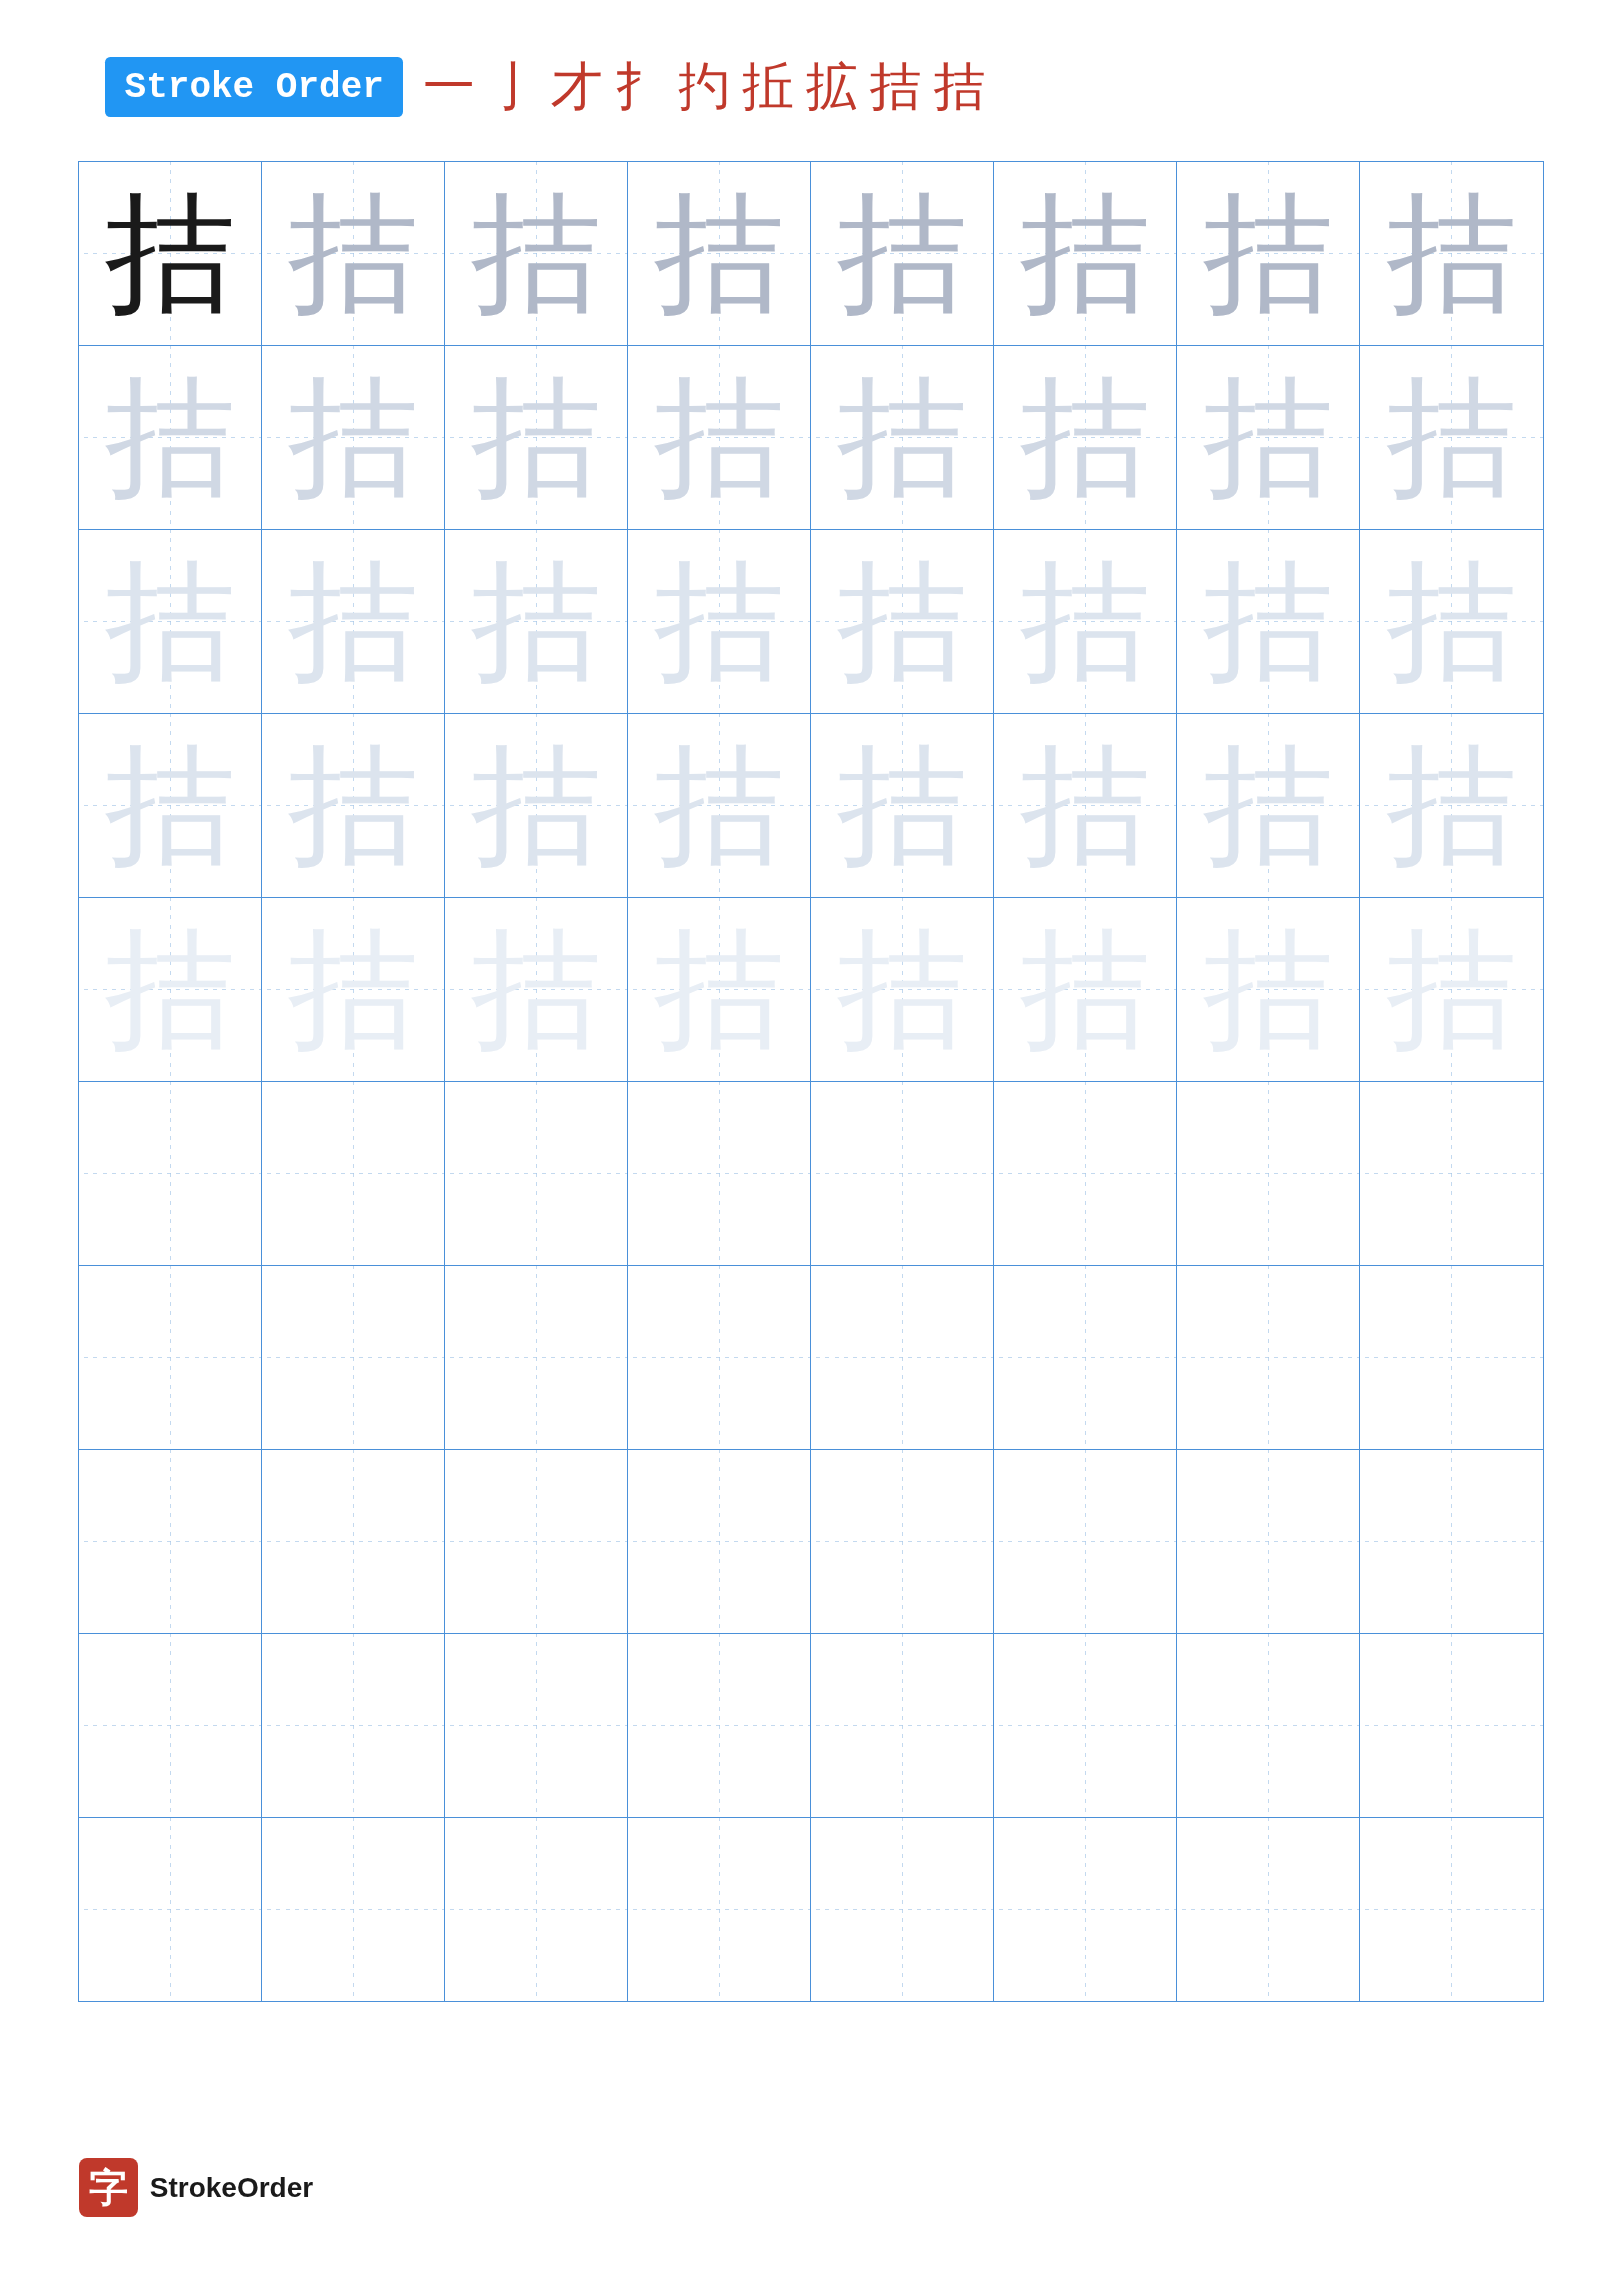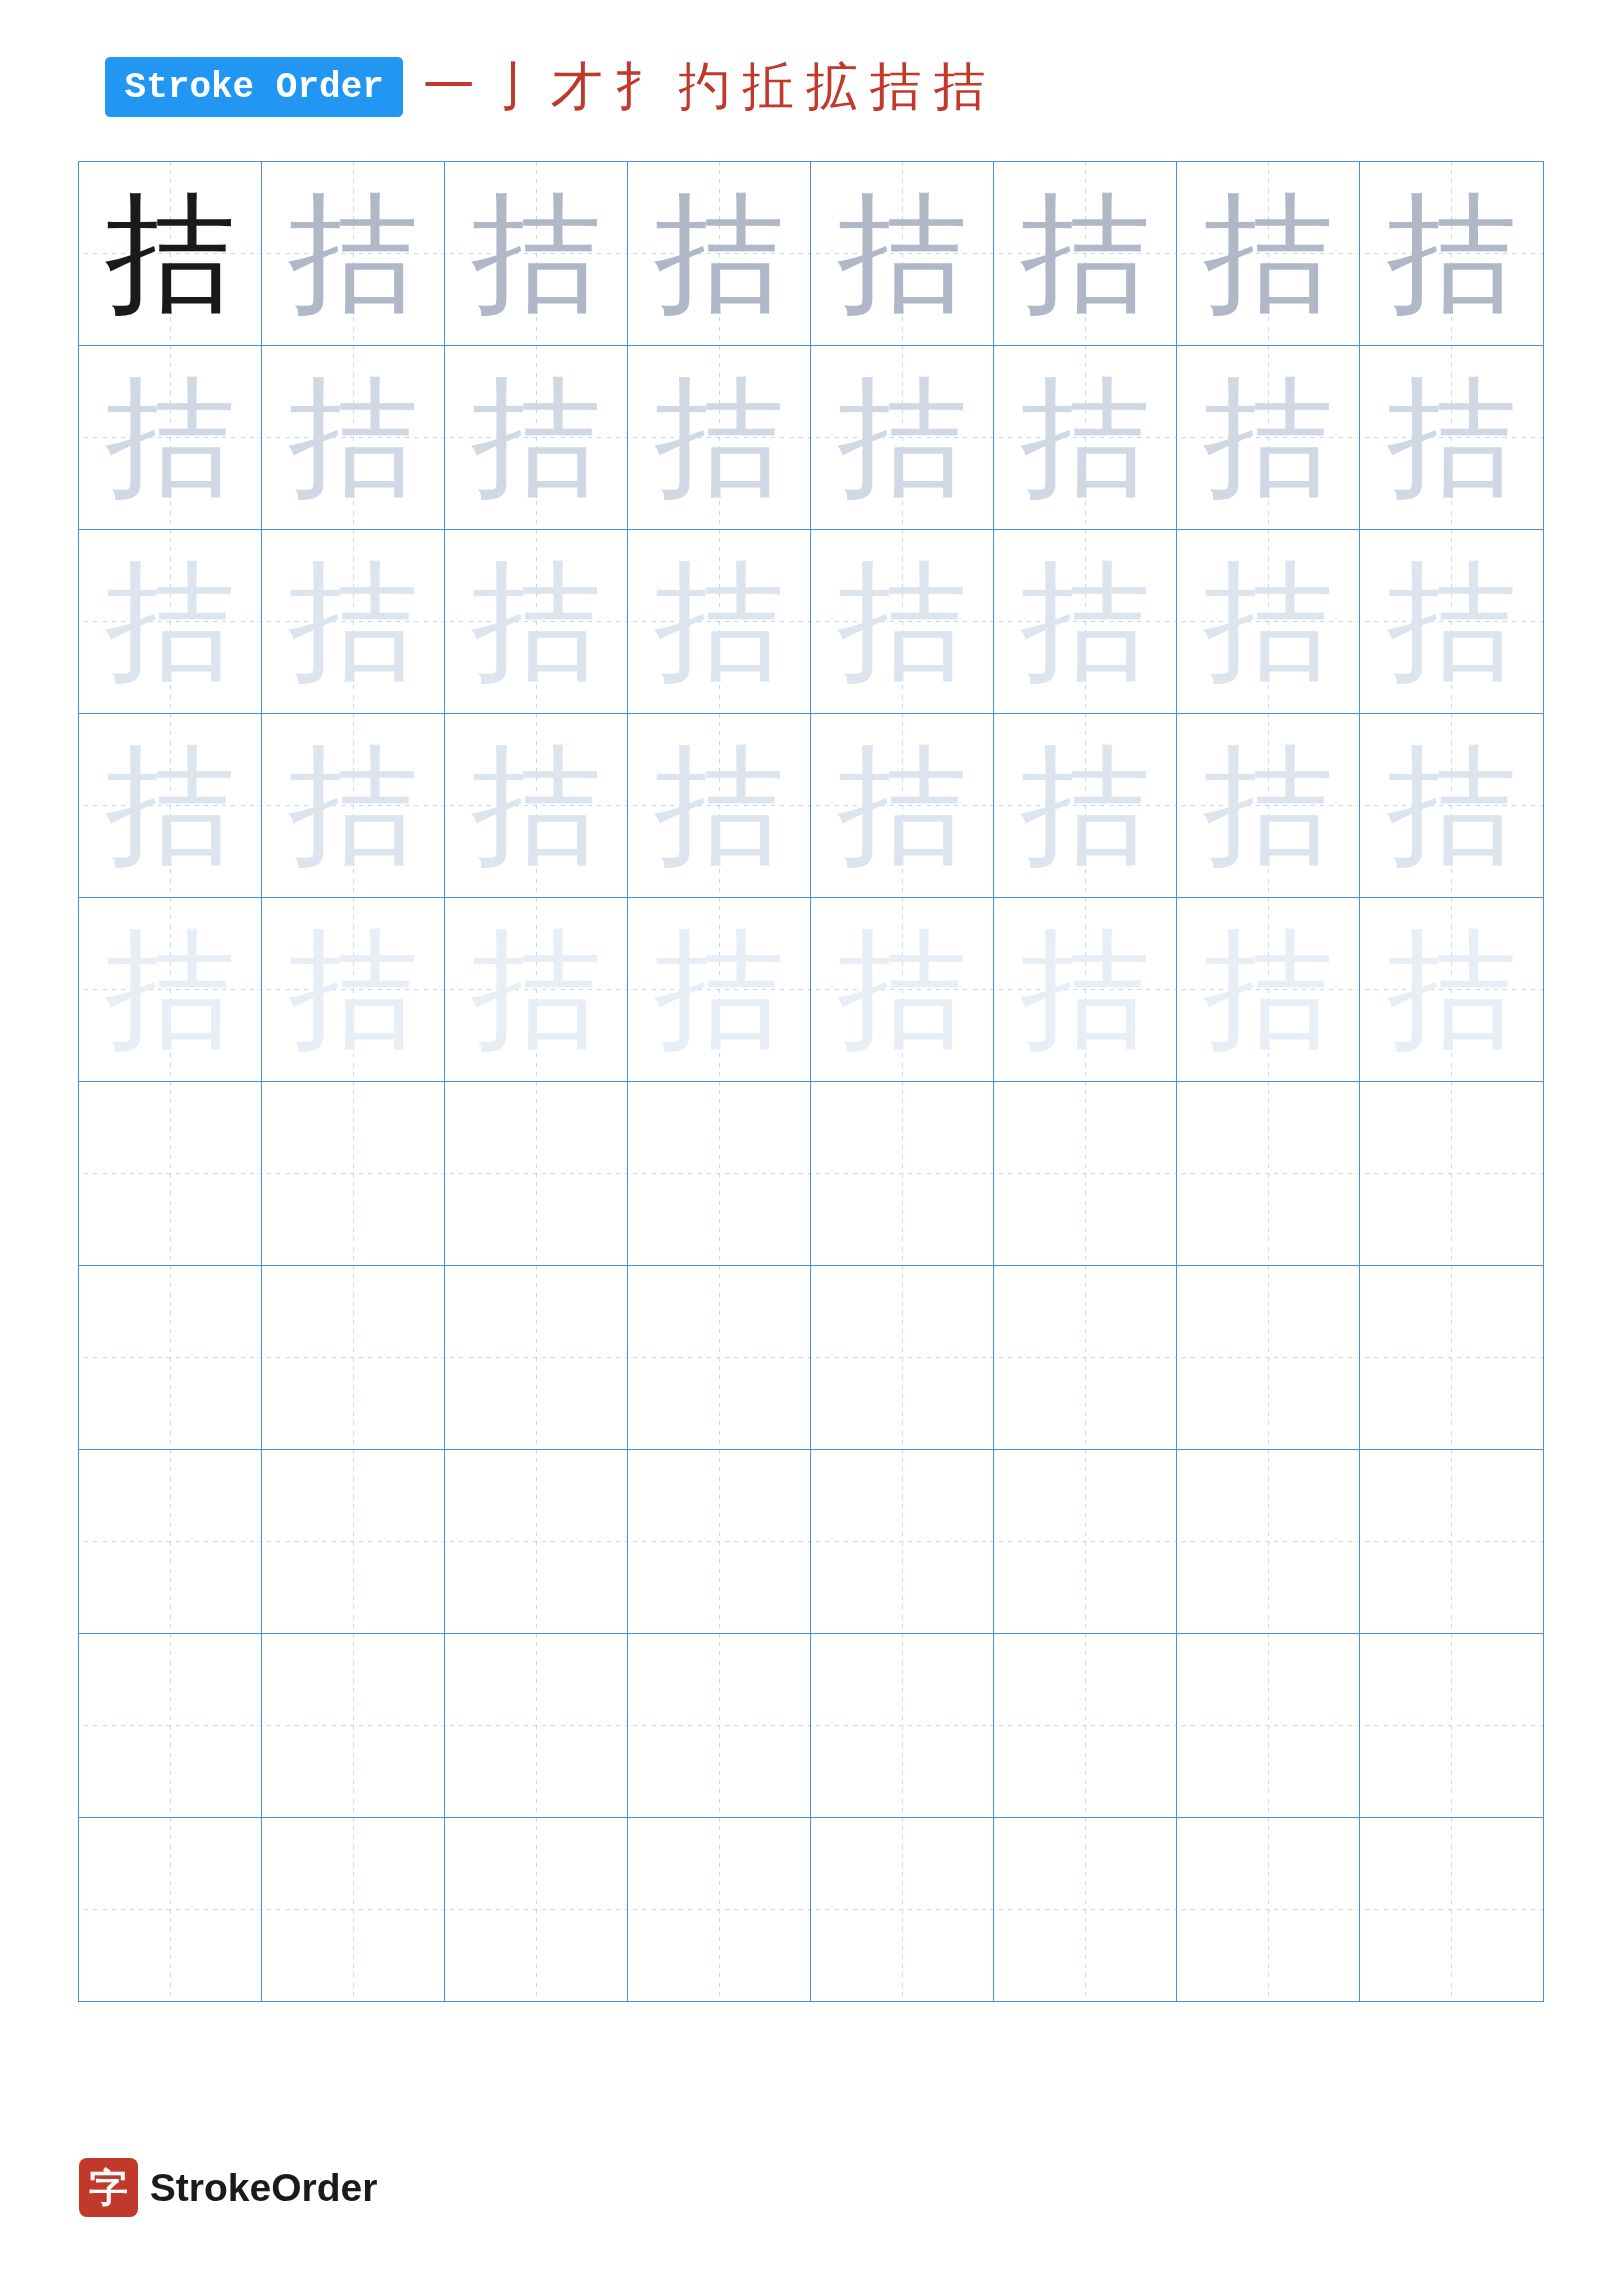--- a/index.html
+++ b/index.html
@@ -186,21 +186,21 @@
       display: flex;
       align-items: center;
       justify-content: center;
       color: #fff;
       font-size: 39px;
       font-family: serif;
       font-weight: bold;
     }
 
     .footer-brand-text {
-      font-size: 39px;
+      font-size: 28px;
       font-weight: bold;
       color: #1a1a1a;
       font-family: Arial, sans-serif;
     }
   </style>
 </head>
 <body>
 
 <div class="page">
 

